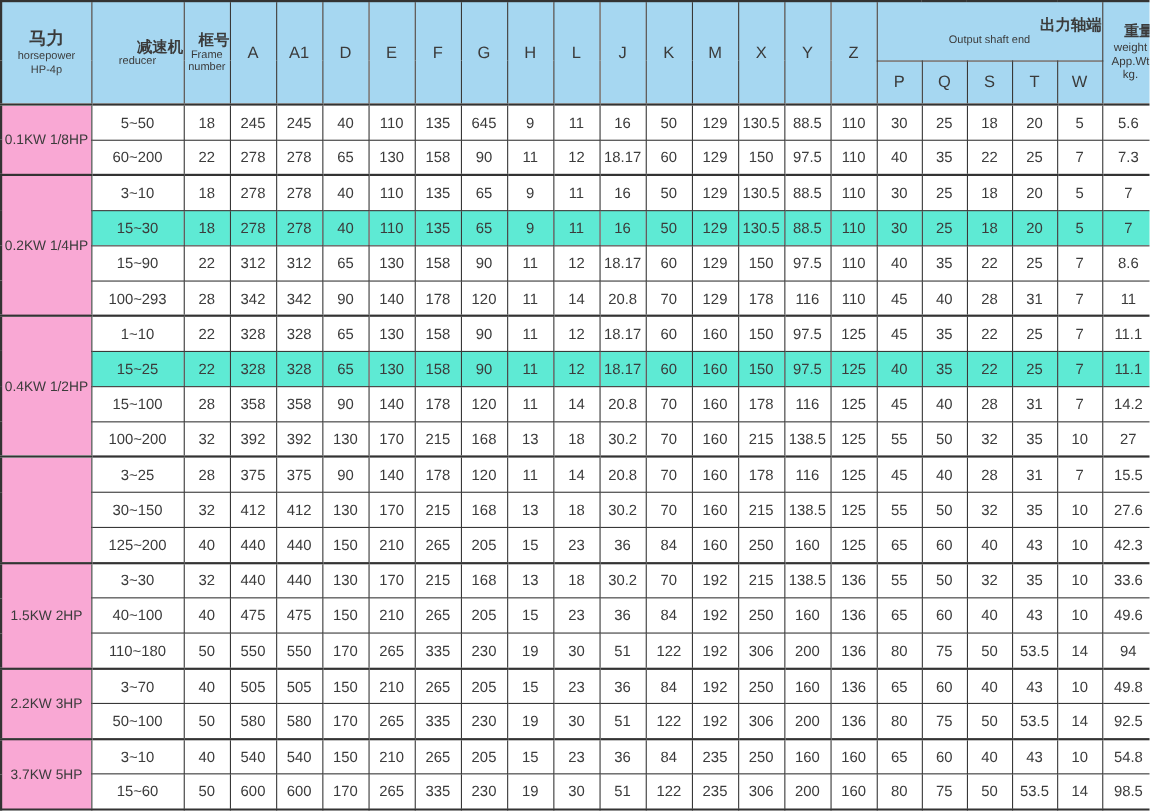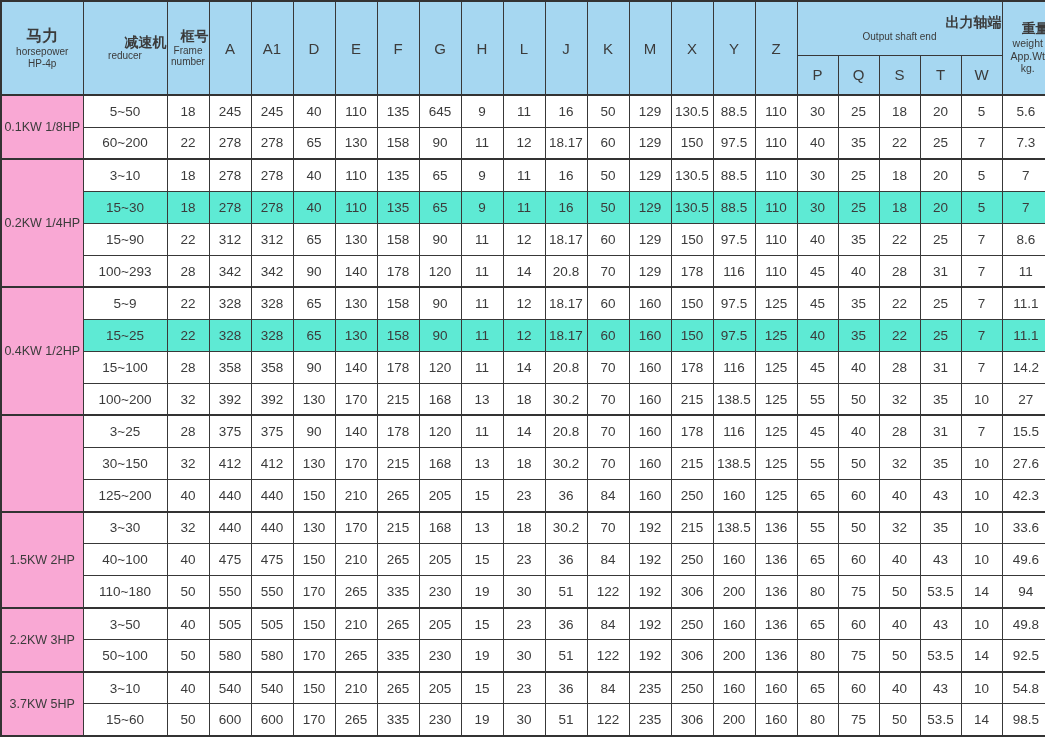--- a/index.html
+++ b/index.html
@@ -276,21 +276,21 @@
           <td>110</td>
           <td>45</td>
           <td>40</td>
           <td>28</td>
           <td>31</td>
           <td>7</td>
           <td>11</td>
         </tr>
         <tr class="group-start">
           <td class="grp" rowspan="4">0.4KW 1/2HP</td>
-          <td class="reducer-cell">5~9</td>
+          <td class="reducer-cell">1~10</td>
           <td>22</td>
           <td>328</td>
           <td>328</td>
           <td>65</td>
           <td>130</td>
           <td>158</td>
           <td>90</td>
           <td>11</td>
           <td>12</td>
           <td>18.17</td>
@@ -519,21 +519,21 @@
           <td>136</td>
           <td>80</td>
           <td>75</td>
           <td>50</td>
           <td>53.5</td>
           <td>14</td>
           <td>94</td>
         </tr>
         <tr class="group-start">
           <td class="grp" rowspan="2">2.2KW 3HP</td>
-          <td class="reducer-cell">3~50</td>
+          <td class="reducer-cell">3~70</td>
           <td>40</td>
           <td>505</td>
           <td>505</td>
           <td>150</td>
           <td>210</td>
           <td>265</td>
           <td>205</td>
           <td>15</td>
           <td>23</td>
           <td>36</td>

